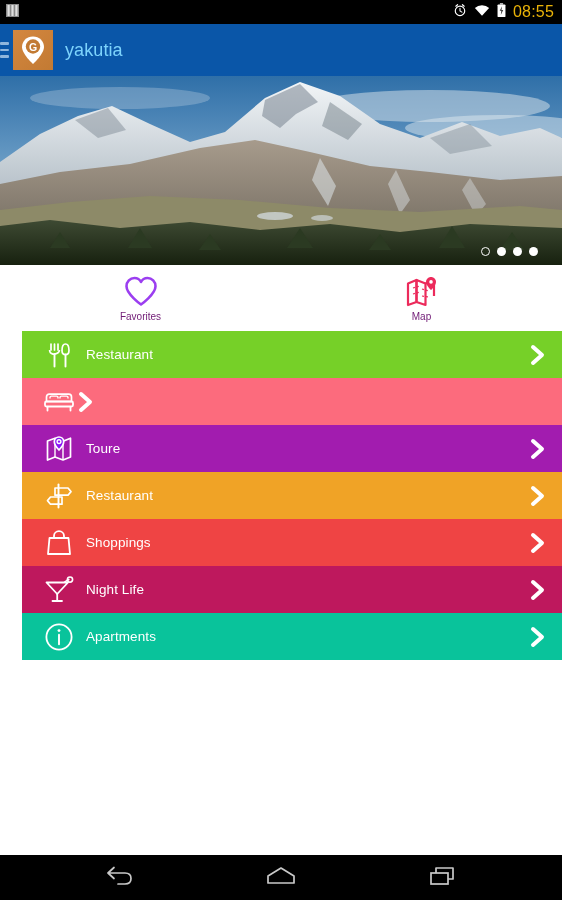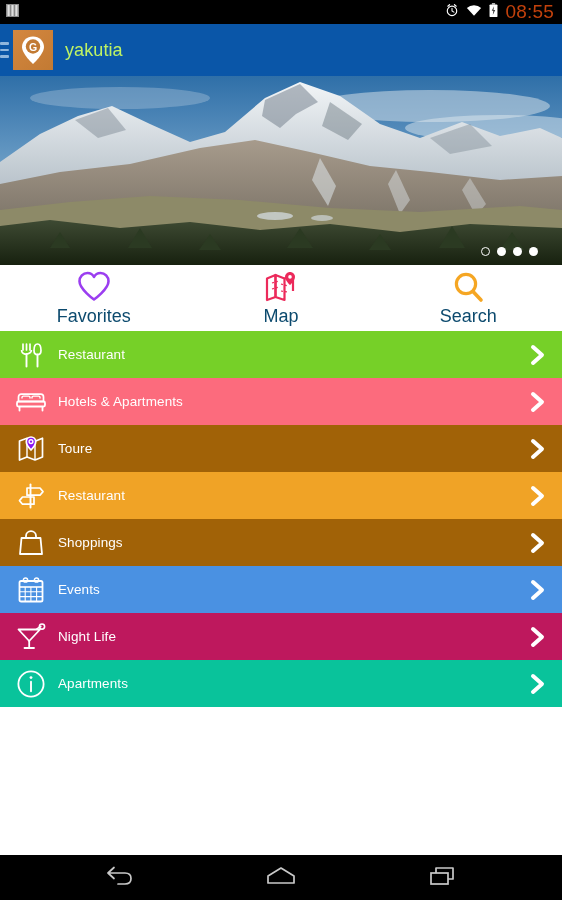--- a/index.html
+++ b/index.html
@@ -12,41 +12,41 @@
   #app { position:relative; width:562px; height:900px; background:#fff; }
 
   
   .statusbar {
     height:24px; background:#000000;
     display:flex; align-items:center; justify-content:space-between;
     padding:0 8px 0 6px;
   }
   .sb-left { display:flex; align-items:center; gap:4px; }
   .sb-right { display:flex; align-items:center; gap:7px; }
-  .sb-time { color:#c2410c; font-size:19px; letter-spacing:.2px; }
+  .sb-time { color:#eab308; font-size:16px; letter-spacing:.2px; }
 
   
   .appbar {
     height:52px; background:#0a56a8;
     display:flex; align-items:center;
     position:relative;
   }
   .hamburger {
     width:9px; margin-left:0px;
     display:flex; flex-direction:column; gap:4px; flex:0 0 auto;
   }
   .hamburger span { display:block; height:2.5px; background:#8fb6dd; border-radius:1px; }
   .logo {
     width:40px; height:40px; margin-left:4px;
     background:linear-gradient(135deg,#d4873f 0%,#c27a33 100%);
     display:flex; align-items:center; justify-content:center;
     flex:0 0 auto;
   }
   .apptitle {
-    color:#bef264; font-size:18px; margin-left:12px;
+    color:#7dd3fc; font-size:18px; margin-left:12px;
     font-weight:400; letter-spacing:.1px;
   }
 
   
   .hero { position:relative; width:562px; height:189px; overflow:hidden; background:#5b7ea3; }
   .hero svg { display:block; width:562px; height:189px; }
   .dots {
     position:absolute; right:24px; bottom:9px;
     display:flex; align-items:center; gap:7px;
   }
@@ -56,28 +56,29 @@
   
   .quickbar {
     height:66px; background:#ffffff;
     display:flex; align-items:center;
   }
   .quick {
     flex:1; height:100%;
     display:flex; flex-direction:column; align-items:center; justify-content:center; gap:2px;
   }
   .quick .qicon { height:34px; display:flex; align-items:center; justify-content:center; }
-  .quick .qlabel { font-size:18px; color:#0c4a6e; }
+  .quick .qlabel { font-size:10px; color:#701a75; }
 
   
   .catlist { display:flex; flex-direction:column; }
   .catrow {
     height:47px; display:flex; align-items:center;
-    padding-left:14px; padding-right:14px;
+    padding-left:20px; padding-right:14px;
     position:relative;
+    margin-left:22px;
   }
   .catrow .cicon { width:34px; height:34px; display:flex; align-items:center; justify-content:center; flex:0 0 auto; }
   .catrow .clabel {
     color:#ffffff; font-size:13.5px; margin-left:10px; flex:1 1 auto;
     letter-spacing:.1px;
   }
   .catrow .chev { flex:0 0 auto; display:flex; align-items:center; }
 
   
   .filler { background:#ffffff; }
@@ -231,29 +232,20 @@
           <path d="M20.5 7.5 L29 4 L29 20" fill="none" stroke="#ec2a5b" stroke-width="2.2" stroke-linejoin="round"></path>
           <path d="M8 12 L15 10 M8 18 L15 16 M17 13 L24 15 M17 20 L24 21" stroke="#ec2a5b" stroke-width="1.2" stroke-dasharray="2,2" fill="none"></path>
           <path d="M26 1 C23.3 1 21 3.2 21 5.9 C21 9.4 26 14 26 14 C26 14 31 9.4 31 5.9 C31 3.2 28.7 1 26 1 Z" fill="#ec2a5b"></path>
           <circle cx="26" cy="5.9" r="1.8" fill="#ffffff"></circle>
         </svg>
       </span>
       <span class="qlabel">Map</span>
     </div>
 
 
-    <div class="quick">
-      <span class="qicon">
-        <svg width="34" height="32" viewBox="0 0 34 32">
-          <circle cx="15" cy="13" r="9.6" fill="none" stroke="#f5a623" stroke-width="3.2"></circle>
-          <path d="M22 20.5 L30 29" stroke="#f5a623" stroke-width="3.6" stroke-linecap="round"></path>
-        </svg>
-      </span>
-      <span class="qlabel">Search</span>
-    </div>
   </div>
 
   <div class="catlist">
 
     <div class="catrow" style="background:#76d028">
       <span class="cicon">
         <svg width="26" height="28" viewBox="0 0 26 28">
           <path d="M5 3 L5 9 M8.5 3 L8.5 9 M12 3 L12 9" stroke="#ffffff" stroke-width="1.7" stroke-linecap="round"></path>
           <path d="M3.6 9 C3.6 11.6 5.4 12.8 7 13.1 L8.5 13.1 C10.1 12.8 13.4 11.6 13.4 9" fill="none" stroke="#ffffff" stroke-width="1.7"></path>
           <path d="M8.5 13 L8.5 25.5" stroke="#ffffff" stroke-width="1.9" stroke-linecap="round"></path>
@@ -272,29 +264,28 @@
     <div class="catrow" style="background:#fc6b7d">
       <span class="cicon">
         <svg width="30" height="26" viewBox="0 0 30 26">
           <path d="M2.5 8 C2.5 6.3 3.6 5.2 5.2 5.2 L24.8 5.2 C26.4 5.2 27.5 6.3 27.5 8 L27.5 12.5 L2.5 12.5 Z" fill="none" stroke="#ffffff" stroke-width="1.7" stroke-linejoin="round"></path>
           <path d="M6 9.6 L6 8.4 C6 7.6 6.6 7.1 7.4 7.1 L12.6 7.1 C13.4 7.1 14 7.6 14 8.4 L14 9.6" fill="none" stroke="#ffffff" stroke-width="1.4"></path>
           <path d="M16 9.6 L16 8.4 C16 7.6 16.6 7.1 17.4 7.1 L22.6 7.1 C23.4 7.1 24 7.6 24 8.4 L24 9.6" fill="none" stroke="#ffffff" stroke-width="1.4"></path>
           <rect x="1" y="12.5" width="28" height="5" rx="1.4" fill="none" stroke="#ffffff" stroke-width="1.8"></rect>
           <path d="M3.5 17.8 L3.5 21.5 M26.5 17.8 L26.5 21.5" stroke="#ffffff" stroke-width="1.8" stroke-linecap="round"></path>
         </svg>
       </span>
-      <span class="clabel">Hotels &amp; Apartments</span>
-      <span class="chev">
-        <svg width="20" height="22" viewBox="0 0 20 22">
-            <path d="M5 3 L14 11 L5 19" fill="none" stroke="#ffffff" stroke-width="4" stroke-linecap="round" stroke-linejoin="round"></path>
-          </svg>
-      </span>
-    </div>
-
-    <div class="catrow" style="background:#a16207">
+      <span class="chev">
+        <svg width="20" height="22" viewBox="0 0 20 22">
+            <path d="M5 3 L14 11 L5 19" fill="none" stroke="#ffffff" stroke-width="4" stroke-linecap="round" stroke-linejoin="round"></path>
+          </svg>
+      </span>
+    </div>
+
+    <div class="catrow" style="background:#a21caf">
       <span class="cicon">
         <svg width="28" height="30" viewBox="0 0 28 30">
           <path d="M2.5 7 L10 4.2 L18 7.2 L25.5 4.2 L25.5 23 L18 26 L10 23 L2.5 26 Z" fill="none" stroke="#ffffff" stroke-width="1.7" stroke-linejoin="round"></path>
           <path d="M10 4.2 L10 23 M18 7.2 L18 26" stroke="#ffffff" stroke-width="1.4"></path>
           <path d="M14 3 C11.4 3 9.3 5.1 9.3 7.7 C9.3 11 14 16 14 16 C14 16 18.7 11 18.7 7.7 C18.7 5.1 16.6 3 14 3 Z" fill="#8a16f5" stroke="#ffffff" stroke-width="1.7"></path>
           <circle cx="14" cy="7.6" r="1.9" fill="none" stroke="#ffffff" stroke-width="1.4"></circle>
         </svg>
       </span>
       <span class="clabel">Toure</span>
       <span class="chev">
@@ -313,55 +304,35 @@
         </svg>
       </span>
       <span class="clabel">Restaurant</span>
       <span class="chev">
         <svg width="20" height="22" viewBox="0 0 20 22">
             <path d="M5 3 L14 11 L5 19" fill="none" stroke="#ffffff" stroke-width="4" stroke-linecap="round" stroke-linejoin="round"></path>
           </svg>
       </span>
     </div>
 
-    <div class="catrow" style="background:#a16207">
+    <div class="catrow" style="background:#ef4444">
       <span class="cicon">
         <svg width="28" height="28" viewBox="0 0 28 28">
           <path d="M4.5 9 L23.5 9 L25 25 L3 25 Z" fill="none" stroke="#ffffff" stroke-width="1.8" stroke-linejoin="round"></path>
           <path d="M9 9 L9 7 C9 4.2 11.2 2.2 14 2.2 C16.8 2.2 19 4.2 19 7 L19 9" fill="none" stroke="#ffffff" stroke-width="1.8"></path>
         </svg>
       </span>
       <span class="clabel">Shoppings</span>
       <span class="chev">
         <svg width="20" height="22" viewBox="0 0 20 22">
             <path d="M5 3 L14 11 L5 19" fill="none" stroke="#ffffff" stroke-width="4" stroke-linecap="round" stroke-linejoin="round"></path>
           </svg>
       </span>
     </div>
 
-    <div class="catrow" style="background:#4a91e2">
-      <span class="cicon">
-        <svg width="28" height="28" viewBox="0 0 28 28">
-          <rect x="2.5" y="5" width="23" height="20.5" rx="1.6" fill="none" stroke="#ffffff" stroke-width="1.8"></rect>
-          <path d="M2.5 11 L25.5 11" stroke="#ffffff" stroke-width="1.6"></path>
-          <circle cx="8.5" cy="4" r="2.1" fill="none" stroke="#ffffff" stroke-width="1.5"></circle>
-          <circle cx="19.5" cy="4" r="2.1" fill="none" stroke="#ffffff" stroke-width="1.5"></circle>
-          <g stroke="#ffffff" stroke-width="1.1">
-            <path d="M8.2 11 L8.2 25.5 M13.9 11 L13.9 25.5 M19.6 11 L19.6 25.5"></path>
-            <path d="M2.5 15.8 L25.5 15.8 M2.5 20.6 L25.5 20.6"></path>
-          </g>
-        </svg>
-      </span>
-      <span class="clabel">Events</span>
-      <span class="chev">
-        <svg width="20" height="22" viewBox="0 0 20 22">
-            <path d="M5 3 L14 11 L5 19" fill="none" stroke="#ffffff" stroke-width="4" stroke-linecap="round" stroke-linejoin="round"></path>
-          </svg>
-      </span>
-    </div>
 
     <div class="catrow" style="background:#be185d">
       <span class="cicon">
         <svg width="30" height="28" viewBox="0 0 30 28">
           <path d="M2.5 6.5 L24 6.5 L13.2 18 Z" fill="none" stroke="#ffffff" stroke-width="1.8" stroke-linejoin="round"></path>
           <path d="M13.2 18 L13.2 25 M8.5 25 L18 25" stroke="#ffffff" stroke-width="1.8" stroke-linecap="round"></path>
           <path d="M20 6.5 C22 5 24 3.6 25.5 3.2" fill="none" stroke="#ffffff" stroke-width="1.5"></path>
           <circle cx="26" cy="3.6" r="2.6" fill="none" stroke="#ffffff" stroke-width="1.6"></circle>
         </svg>
       </span>

